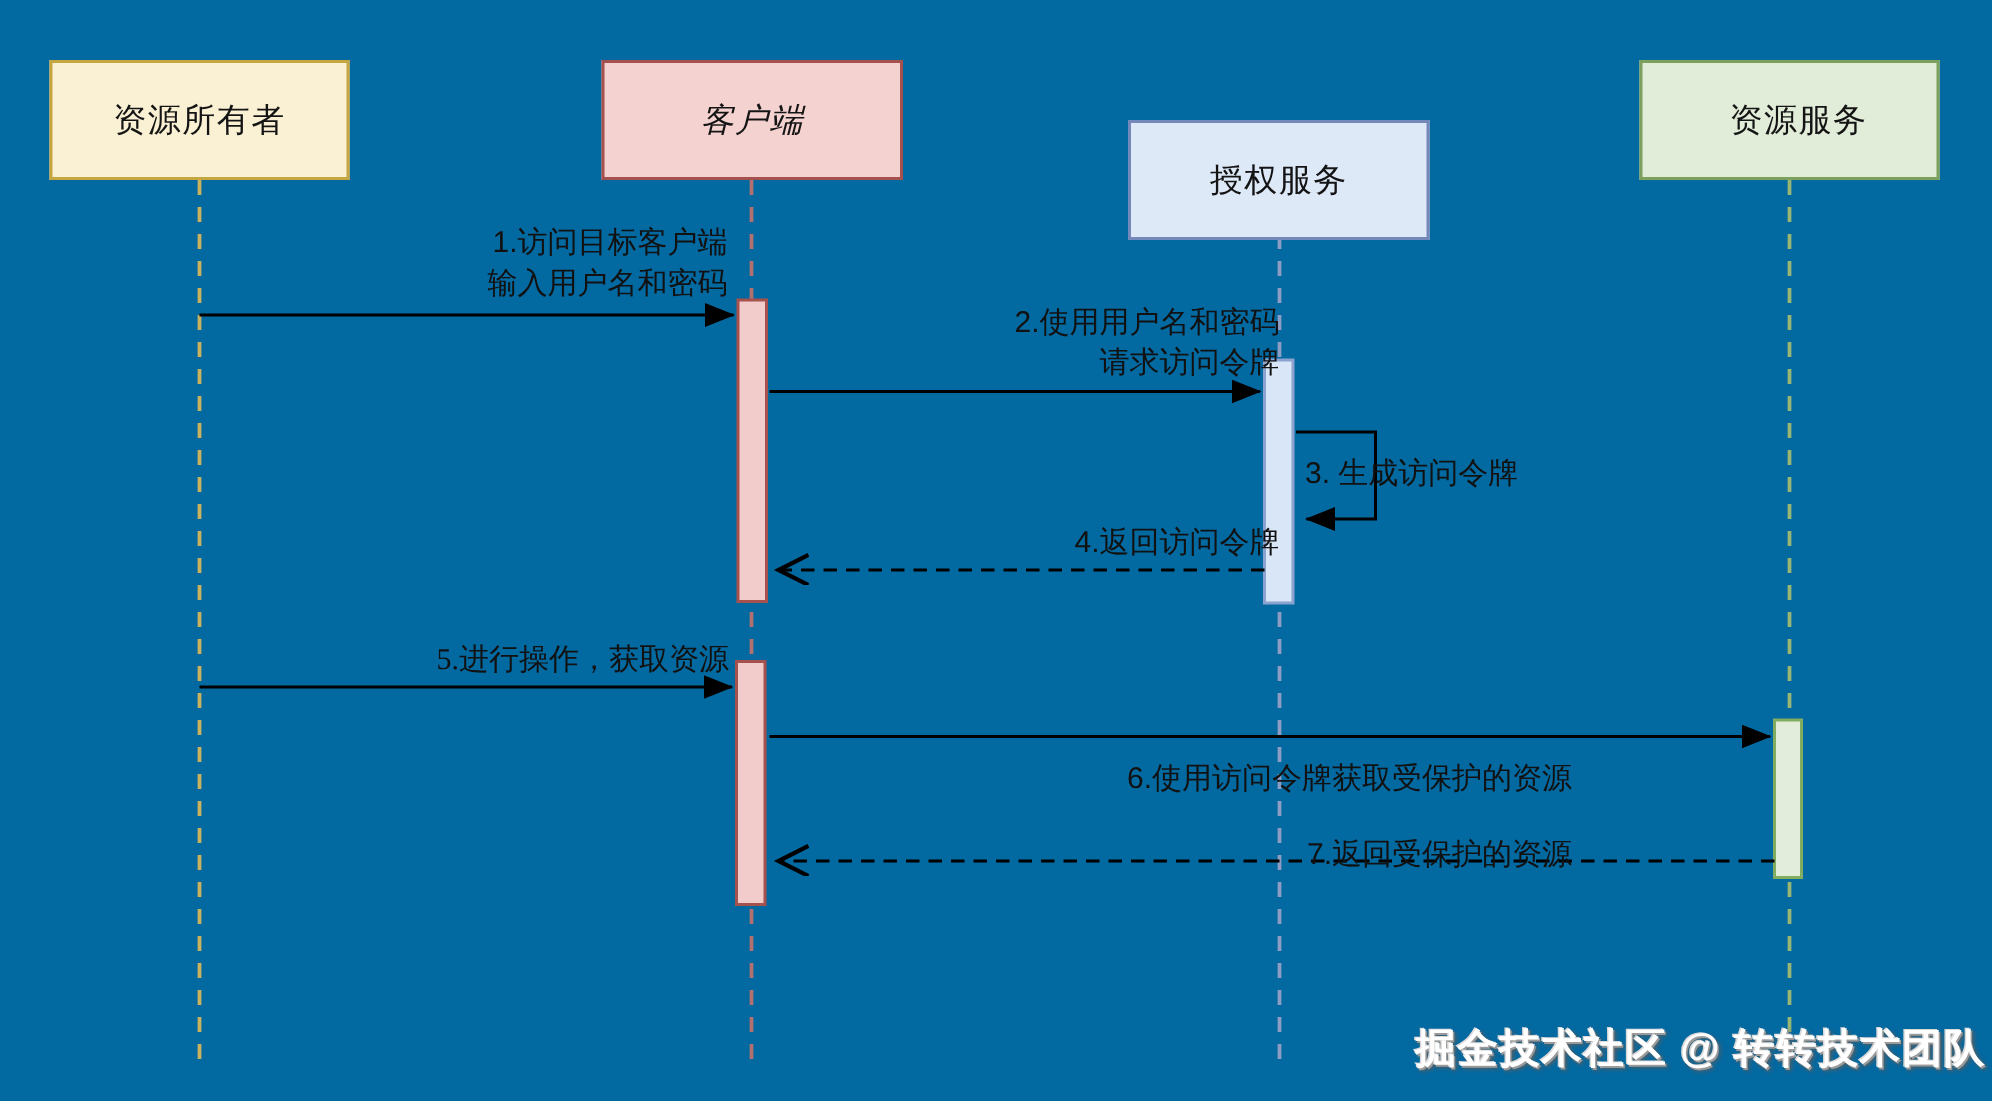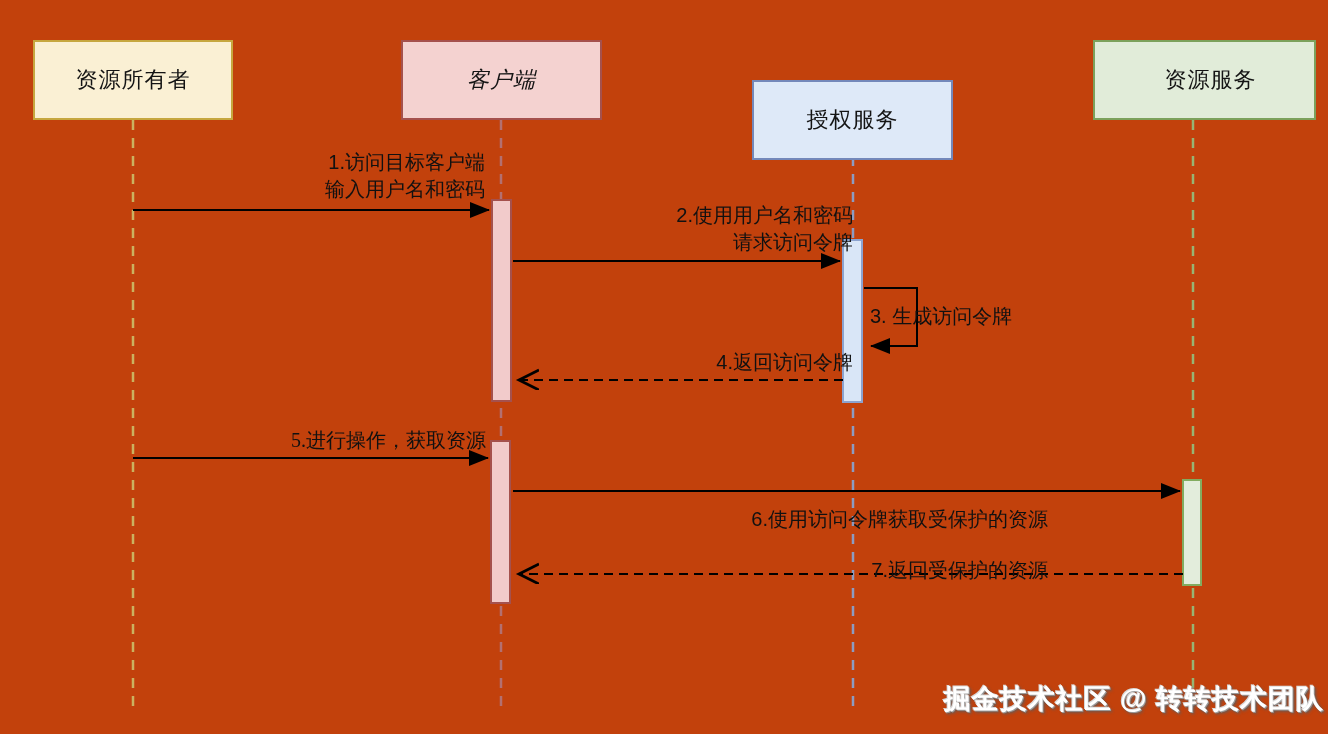--- a/index.html
+++ b/index.html
@@ -1,31 +1,31 @@
 <!DOCTYPE html>
 <html><head>
 <meta charset="utf-8">
 <style>
   html,body{margin:0;padding:0;background:#ffffff;}
   #canvas{
     position:relative;
     width:1328px;height:734px;
-    background:#c2410c;
+    background:#0369a1;
     font-family:"Liberation Sans","DejaVu Sans",sans-serif;
     overflow:hidden;
   }
   .participant{
     position:absolute;top:40px;height:80px;box-sizing:border-box;
     border:2px solid #888;display:flex;align-items:center;justify-content:center;
     font-size:22px;color:#141414;letter-spacing:1px;
   }
   .p-resource-owner{left:33px;width:200px;background:#FAF0D4;border-color:#C6A73F;}
   .p-client{left:401px;width:201px;background:#F4D2D0;border-color:#A5514D;font-style:italic;}
   .p-auth{left:752px;width:201px;background:#DEE9F8;border-color:#7488BA;margin-top:40px;}
-  .p-resource{left:1093px;width:223px;background:#E1ECD9;border-color:#7CA15C;padding-left:12px;}
+  .p-resource{left:1093px;width:200px;background:#E1ECD9;border-color:#7CA15C;padding-left:12px;}
   #diagram-svg{position:absolute;left:0;top:0;width:1328px;height:734px;}
   .msg-label{
     position:absolute;font-size:20px;line-height:27px;color:#111;
     text-align:right;white-space:nowrap;
   }
   .msg-label.left{text-align:left;}
   .watermark{
     position:absolute;top:681px;right:4px;
     font-size:27px;font-weight:bold;letter-spacing:1px;
     color:#ffffff;

